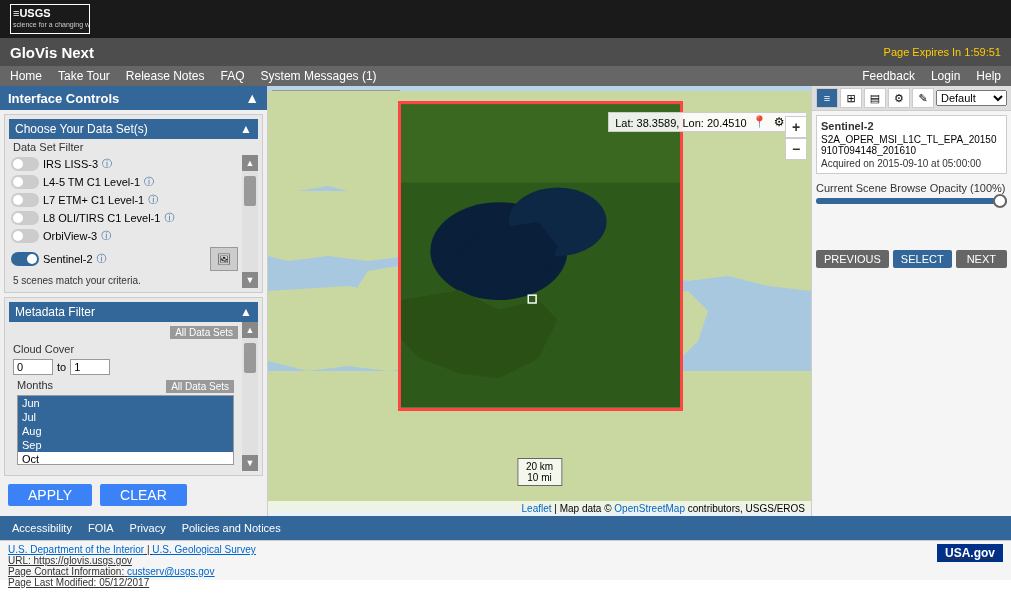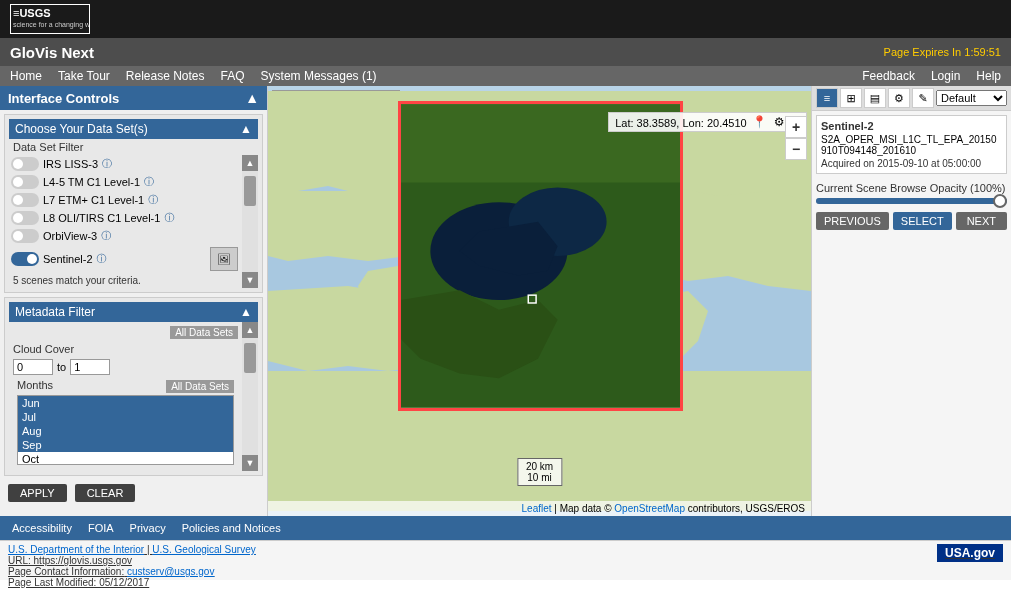--- a/index.html
+++ b/index.html
@@ -59,21 +59,21 @@
 
     
     #months-section { padding: 2px 4px; }
     #months-label { font-size: 11px; color: #333; margin-bottom: 2px; }
     #months-list { background: #fff; border: 1px solid #999; height: 70px; overflow-y: auto; }
     .month-item { padding: 1px 4px; font-size: 11px; cursor: pointer; }
     .month-item.selected { background: #336699; color: #fff; }
 
     
     #action-buttons { display: flex; gap: 8px; padding: 4px 8px; justify-content: flex-start; }
-    .action-btn { background: #404040; color: #fff; border: none; padding: 3px 12px; font-size: 11px; cursor: pointer; border-radius: 2px; }
+    .action-btn { background: #3b82f6; color: #fff; border: none; padding: 3px 20px; font-size: 14px; cursor: pointer; border-radius: 2px; }
 
     
     #map-area { flex: 1; position: relative; overflow: hidden; background: #b8d4e8; }
 
     
     #satellite-overlay { position: absolute; top: 15px; left: 130px; width: 285px; height: 310px; border: 3px solid #ff4444; overflow: hidden; }
 
     
     #map-top-bar { position: absolute; top: 2px; left: 0; right: 0; display: flex; align-items: center; padding: 2px 4px; gap: 4px; }
     #selected-scenes-dropdown { background: #fff; border: 1px solid #999; padding: 2px 6px; font-size: 11px; display: flex; align-items: center; gap: 4px; cursor: pointer; height: 22px; }
@@ -105,21 +105,21 @@
     #scene-id { color: #000; font-size: 10px; margin-bottom: 2px; word-break: break-all; }
     #scene-date { color: #333; font-size: 10px; }
 
     #opacity-section { padding: 4px; }
     #opacity-label { font-size: 11px; color: #333; }
     .opacity-slider-track { background: #ccc; height: 6px; border-radius: 3px; position: relative; margin-top: 4px; }
     .opacity-slider-fill { background: #336699; height: 6px; border-radius: 3px; width: 100%; }
     .opacity-slider-thumb { position: absolute; right: 0; top: -4px; width: 14px; height: 14px; background: #fff; border: 2px solid #666; border-radius: 50%; cursor: pointer; }
 
     #nav-buttons { display: flex; justify-content: space-between; padding: 4px; gap: 4px; }
-    .nav-btn { background: #666; color: #fff; border: none; padding: 3px 8px; font-size: 11px; cursor: pointer; border-radius: 2px; flex: 1; text-align: center; }
+    .nav-btn { background: #666; color: #fff; border: none; padding: 3px 8px; font-size: 11px; cursor: pointer; border-radius: 2px; flex: 1; text-align: center; margin-top: 38px; }
     .nav-btn.select-btn { background: #336699; }
 
     
     #footer { background: #336699; display: flex; align-items: center; gap: 16px; padding: 4px 12px; height: 24px; }
     #footer a { color: #fff; text-decoration: none; font-size: 11px; }
 
     
     #bottom-bar { background: #f5f5f5; border-top: 1px solid #ccc; padding: 2px 8px; font-size: 10px; color: #333; height: 40px; }
     #bottom-bar a { color: #0066cc; }
     #bottom-usgs { color: #0066cc; }

